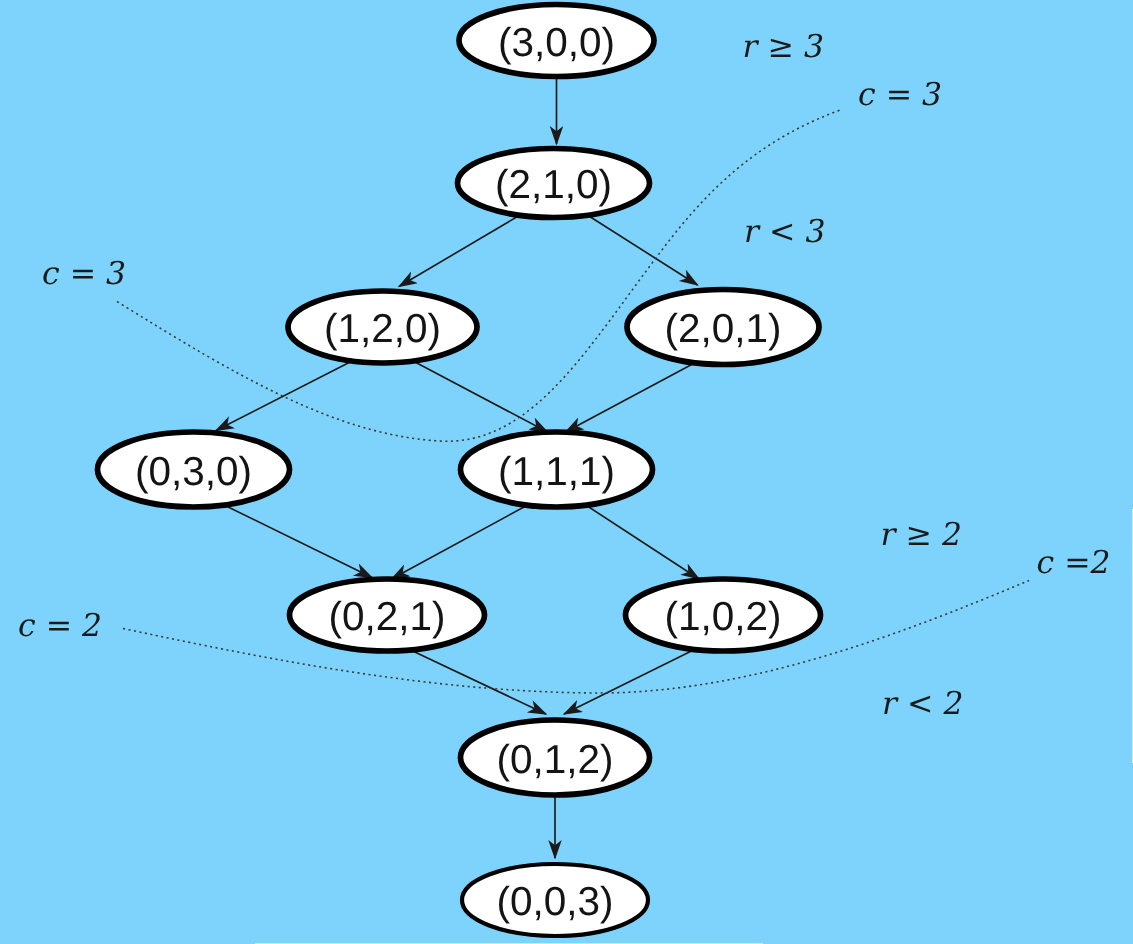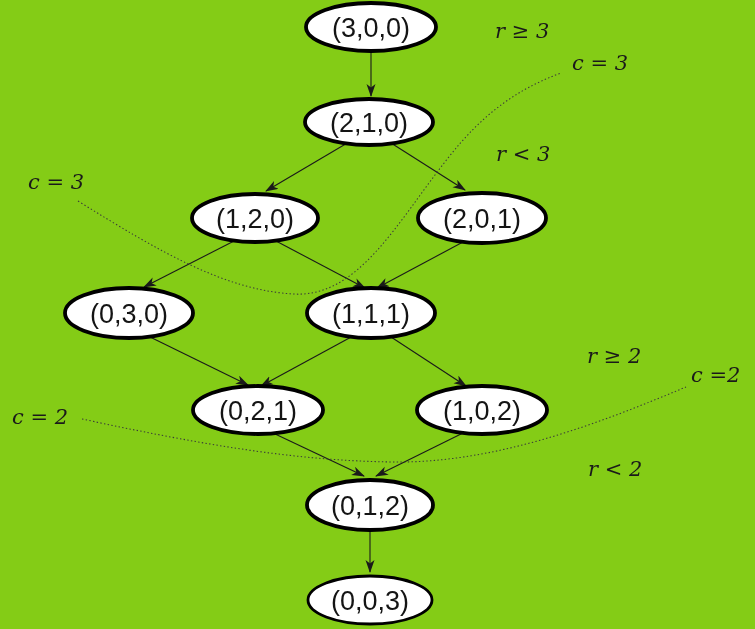--- a/index.html
+++ b/index.html
@@ -1,18 +1,18 @@
 <!DOCTYPE html>
 <html><head>
 <meta charset="utf-8">
 <style>
   html,body{margin:0;padding:0;background:#ffffff;}
   .canvas{
     width:755px;height:629px;position:relative;overflow:hidden;
-    background:#84cc16;
+    background:#7dd3fc;
     font-family:"Liberation Sans", sans-serif;
   }
   svg{display:block;}
   .node-label{
     font-family:"Liberation Sans", sans-serif;
     font-size:27px;
     fill:#141414;
   }
   .cond-label{
     font-family:"DejaVu Serif", serif;

